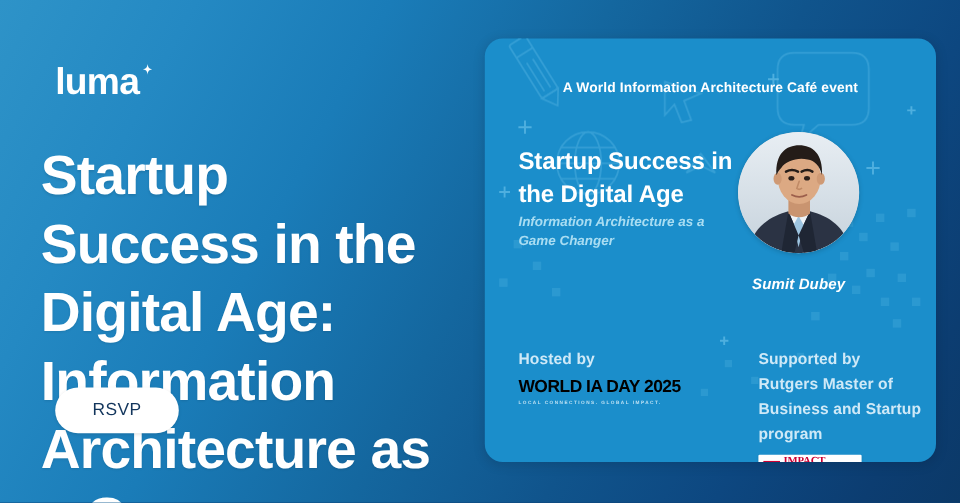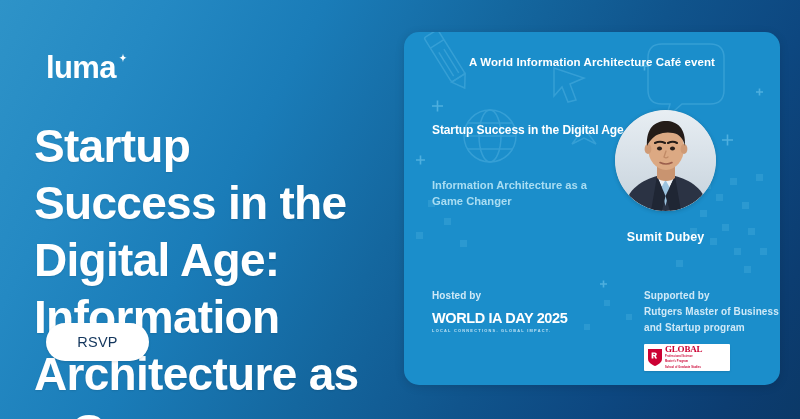--- a/index.html
+++ b/index.html
@@ -66,65 +66,66 @@
     width:376px; height:353px;
     background:#1b8ecb;
     border-radius:15px;
     overflow:hidden;
     box-shadow:0 2px 10px rgba(0,0,0,0.13);
   }
   .poster-deco { position:absolute; inset:0; pointer-events:none; }
   .poster-inner { position:absolute; inset:0; }
 
   .p-header {
-    position:absolute; left:0; right:0; top:22px;
+    position:absolute; left:0; right:0; top:34px;
     text-align:center;
     color:#ffffff;
     font-size:11.5px; font-weight:700; line-height:1.45;
     letter-spacing:0.1px;
     padding:0 58px;
   }
 
   .p-title {
     position:absolute; left:28px; top:90px; width:196px;
     color:#ffffff;
-    font-size:12px; font-weight:700; line-height:1.35;
+    font-size:20px; font-weight:700; line-height:1.35;
     letter-spacing:-0.1px;
   }
   .p-subtitle {
     position:absolute; left:28px; top:145px; width:185px;
     color:#a9ddf2;
-    font-size:11.2px; font-weight:700; line-height:1.45;
+    font-size:11.2px; font-weight:700; line-height:1.45;font-style:italic;
   }
 
   .avatar {
     position:absolute; left:211px; top:78px;
     width:101px; height:101px; border-radius:50%;
     overflow:hidden; background:#cfd9e0;
     box-shadow:0 1px 4px rgba(0,0,0,0.18);
   }
   .avatar svg { display:block; width:101px; height:101px; }
 
   .speaker-name {
     position:absolute; left:186px; top:198px; width:151px;
     text-align:center;
     color:#ffffff; font-size:12.5px; font-weight:600;
     letter-spacing:0.1px;
+    font-style:italic;
   }
 
   .credit-left { position:absolute; left:28px; top:256px; width:150px; }
-  .credit-right { position:absolute; left:240px; top:256px; width:140px; }
+  .credit-right { position:absolute; left:228px; top:256px; width:140px; }
   .credit-label {
-    color:#cfe9f7; font-size:10px; font-weight:600;
+    color:#cfe9f7; font-size:13px; font-weight:600;
     line-height:1.62; letter-spacing:0.1px;
   }
 
   .wiad-logo { margin-top:7px; }
   .wiad-main {
-    color:#ffffff; font-size:14.5px; font-weight:700;
+    color:#000000; font-size:14.5px; font-weight:700;
     letter-spacing:-0.4px; line-height:1;
     white-space:nowrap;
   }
   .wiad-tag {
     color:#bfe2f4; font-size:3.9px; font-weight:700;
     letter-spacing:1.25px; line-height:1; margin-top:3px;
     white-space:nowrap;
   }
 
   .rutgers-box {
@@ -298,21 +299,21 @@
 
       <div class="credit-right">
         <div class="credit-label">Supported by</div>
         <div class="credit-label">Rutgers Master of Business and Startup program</div>
         <div class="rutgers-box">
           <svg class="rutgers-shield" viewBox="0 0 14 17" aria-hidden="true">
             <path d="M0 0 H14 V10 C14 14 8.6 16.4 7 17 C5.4 16.4 0 14 0 10 Z" fill="#cc0033"></path>
             <path d="M3.6 3.4 h3 c1.5 0 2.2 .7 2.2 1.8 0 .9-.5 1.4-1.2 1.6 l1.5 2.6 h-1.9 l-1.2-2.3 h-.6 v2.3 H3.6 Z M5.4 5.9 h.9 c.6 0 .9-.25 .9-.65 0-.42-.3-.62-.9-.62 h-.9 Z" fill="#ffffff"></path>
           </svg>
           <div class="rutgers-text">
-            <div class="rutgers-word">GLOBAL</div>
+            <div class="rutgers-word">IMPACT</div>
             <div class="rutgers-sub">Professional Science</div>
             <div class="rutgers-sub">Master's Program</div>
             <div class="rutgers-sub">School of Graduate Studies</div>
           </div>
         </div>
       </div>
 
     </div>
   </div>
 </div>

